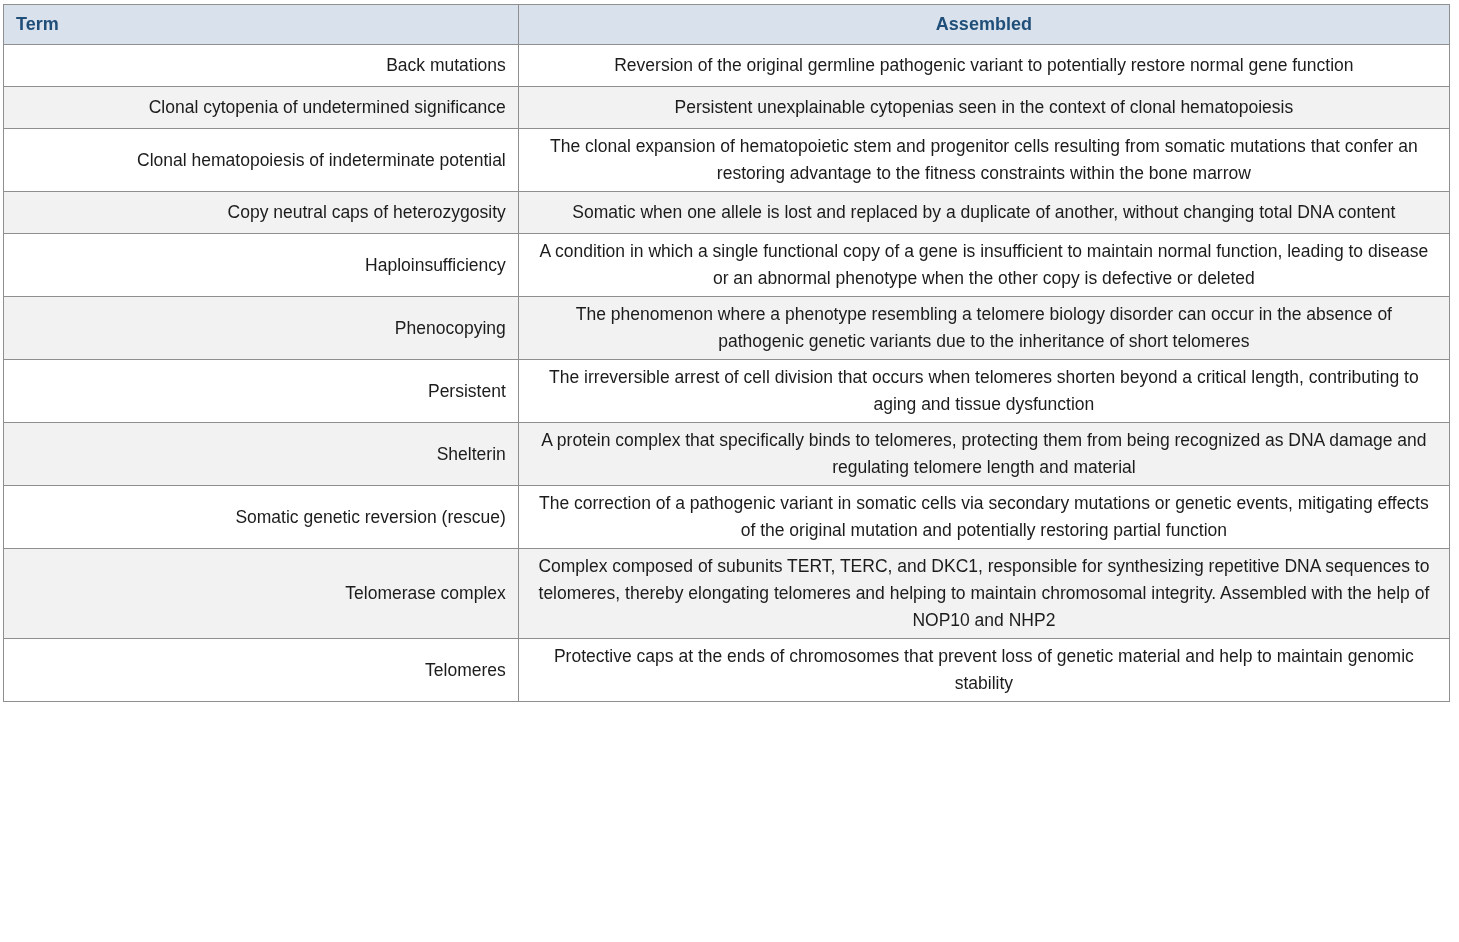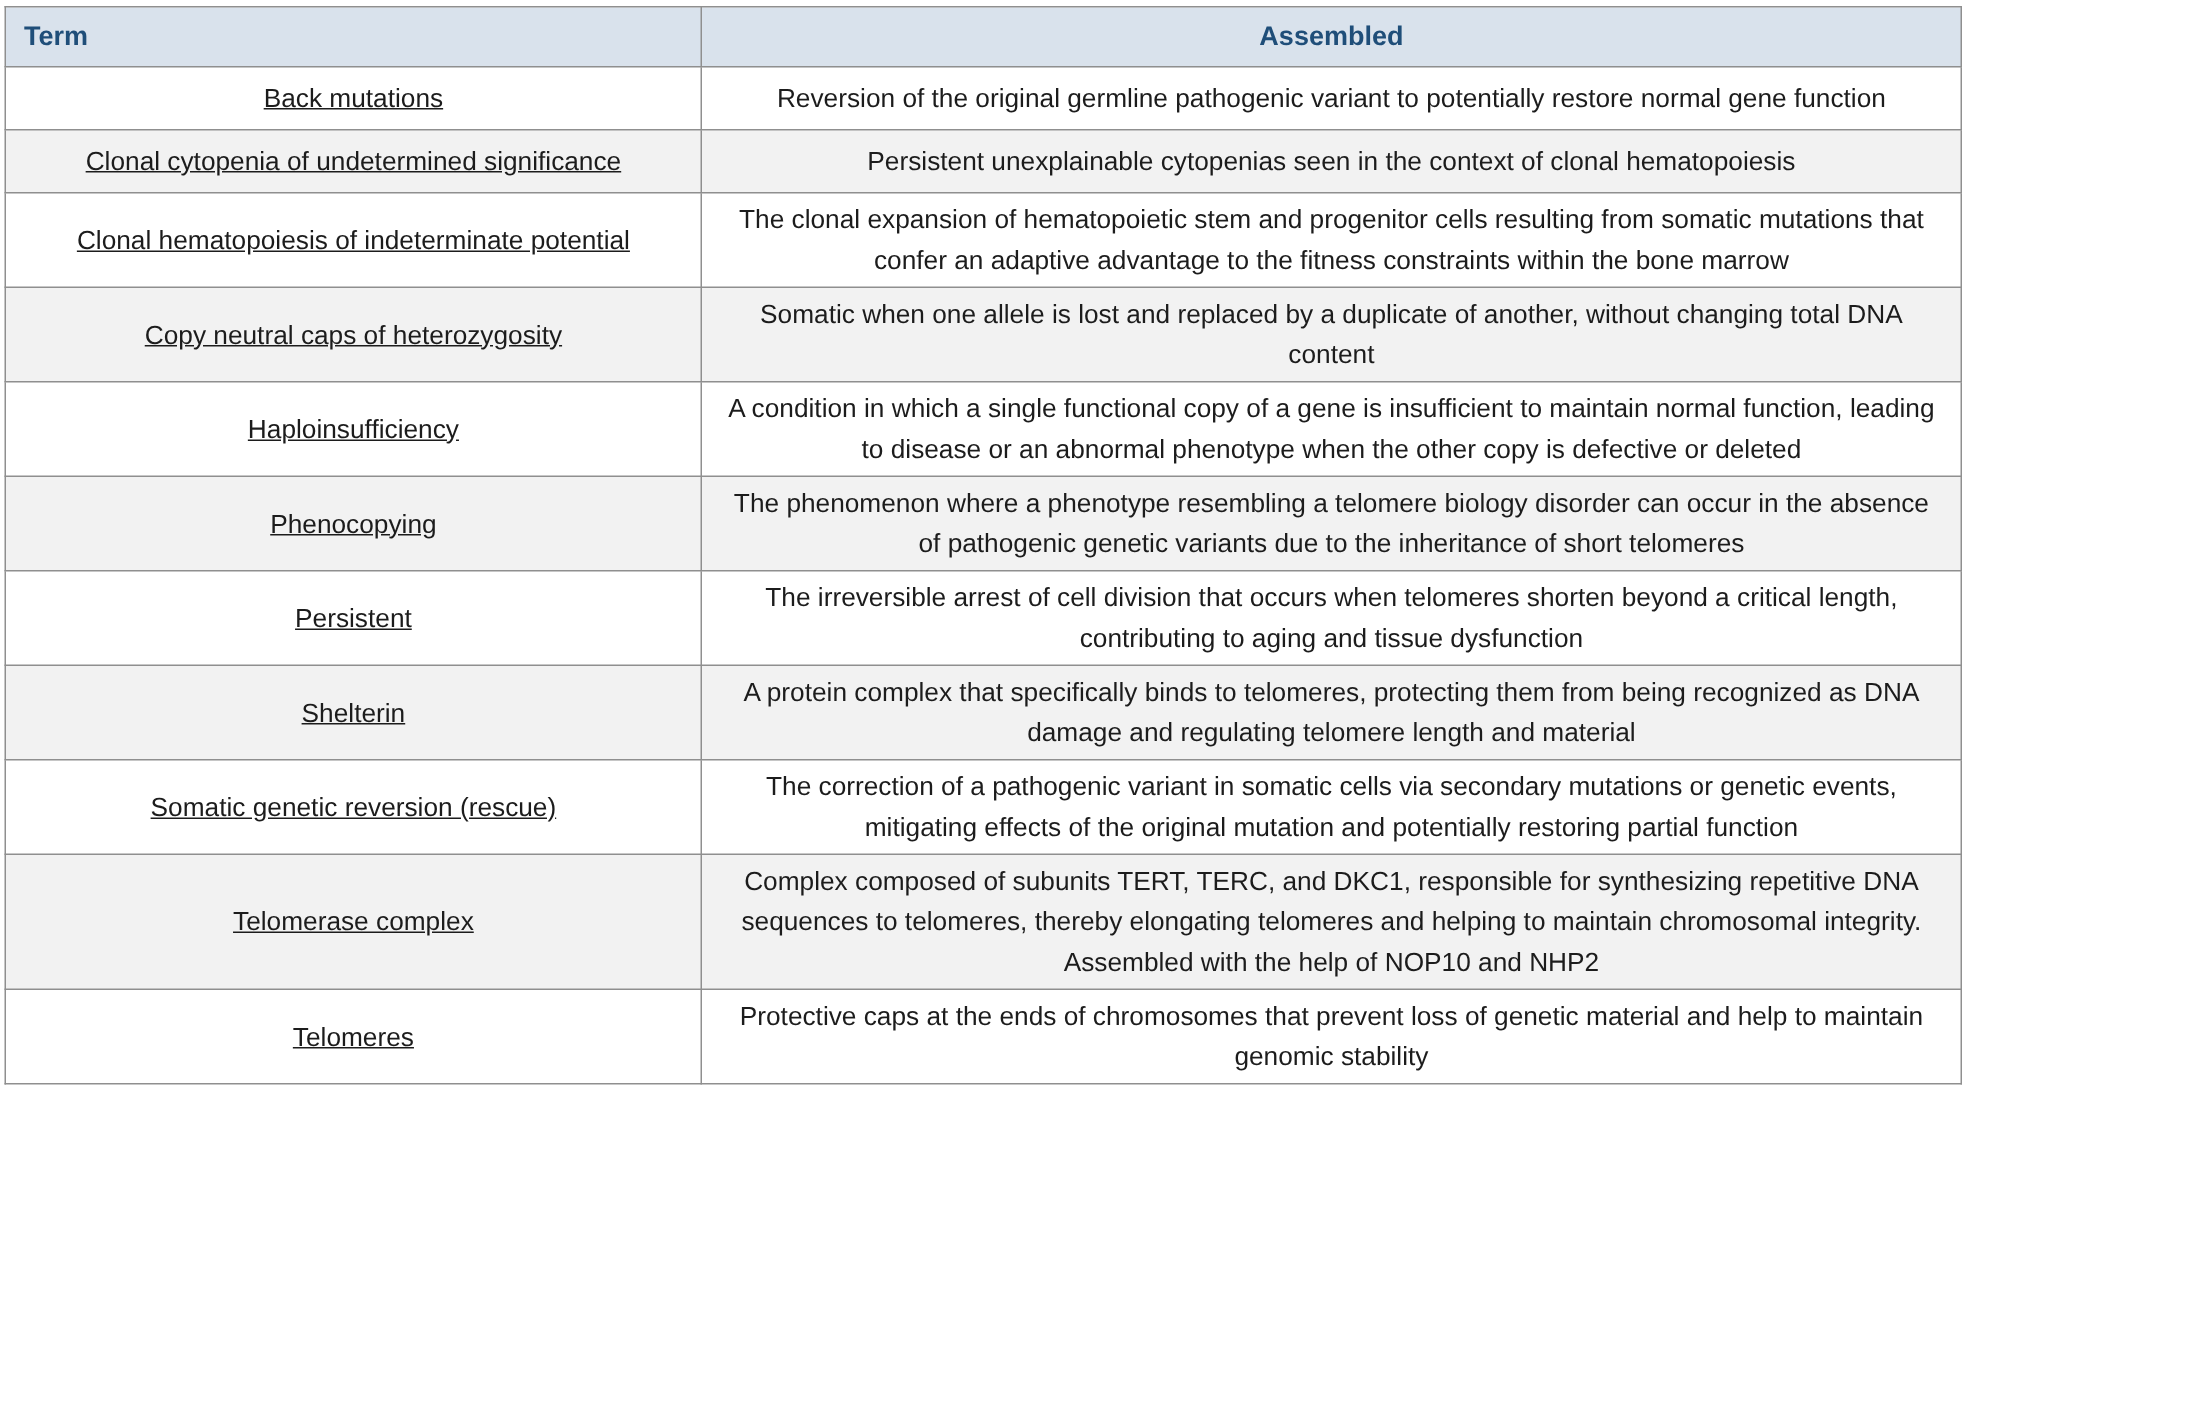--- a/index.html
+++ b/index.html
@@ -17,21 +17,21 @@
     height:942px;
     background:#ffffff;
     font-family:"Liberation Sans", sans-serif;
     color:var(--text-color);
   }
   .table-wrap{
     padding:4px 9px 12px 3px;
   }
   table{
     border-collapse:collapse;
-    width:1305px;
+    width:1447px;
     table-layout:fixed;
     border:1.5px solid #7f7f7f;
   }
   col.term-col{width:35.6%;}
   col.def-col{width:64.4%;}
   th, td{
     border:1px solid var(--border-color);
     vertical-align:middle;
     font-size:17.5px;
     line-height:27px;
@@ -40,24 +40,23 @@
     background:var(--header-bg);
     color:var(--header-text);
     font-weight:bold;
     font-size:18px;
     height:40px;
     padding:5px 12px;
   }
   th.term-header{text-align:left;}
   th.def-header{text-align:center;}
   td.term-cell{
-    text-align:center;
+    text-align:right;
     padding:7px 12px;
     background:inherit;
-    text-decoration:underline;
   }
   td.def-cell{
     text-align:center;
     padding:4px 16px;
   }
   tbody tr{background:var(--row-bg);}
   tbody tr:nth-child(even){background:var(--stripe-bg);}
 </style>
 </head>
 <body>
@@ -80,21 +79,21 @@
     <td class="def-cell">Reversion of the original germline pathogenic variant to potentially restore normal gene function</td>
   </tr>
 
   <tr>
     <td class="term-cell">Clonal cytopenia of undetermined significance</td>
     <td class="def-cell">Persistent unexplainable cytopenias seen in the context of clonal hematopoiesis</td>
   </tr>
 
   <tr>
     <td class="term-cell">Clonal hematopoiesis of indeterminate potential</td>
-    <td class="def-cell">The clonal expansion of hematopoietic stem and progenitor cells resulting from somatic mutations that confer an adaptive advantage to the fitness constraints within the bone marrow</td>
+    <td class="def-cell">The clonal expansion of hematopoietic stem and progenitor cells resulting from somatic mutations that confer an restoring advantage to the fitness constraints within the bone marrow</td>
   </tr>
 
   <tr>
     <td class="term-cell">Copy neutral caps of heterozygosity</td>
     <td class="def-cell">Somatic when one allele is lost and replaced by a duplicate of another, without changing total DNA content</td>
   </tr>
 
 
   <tr>
     <td class="term-cell">Haploinsufficiency</td>

